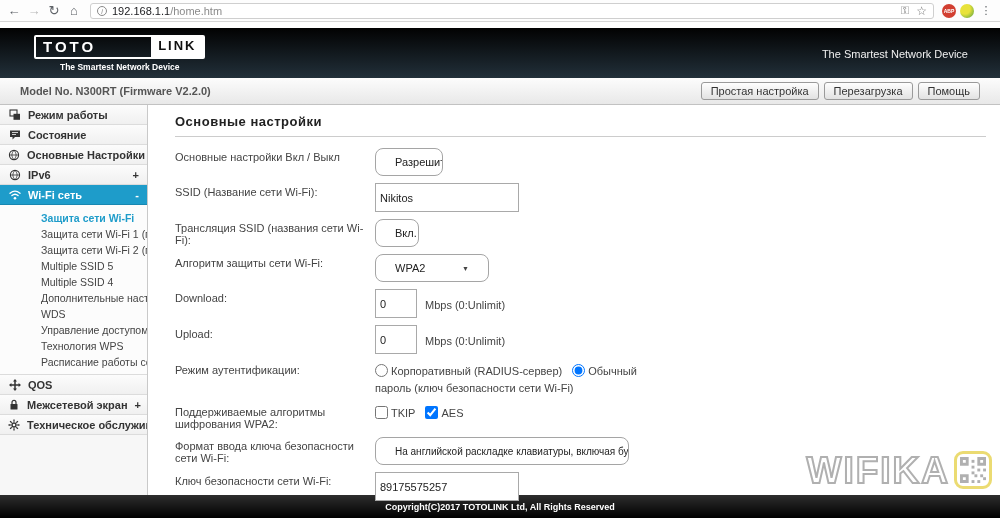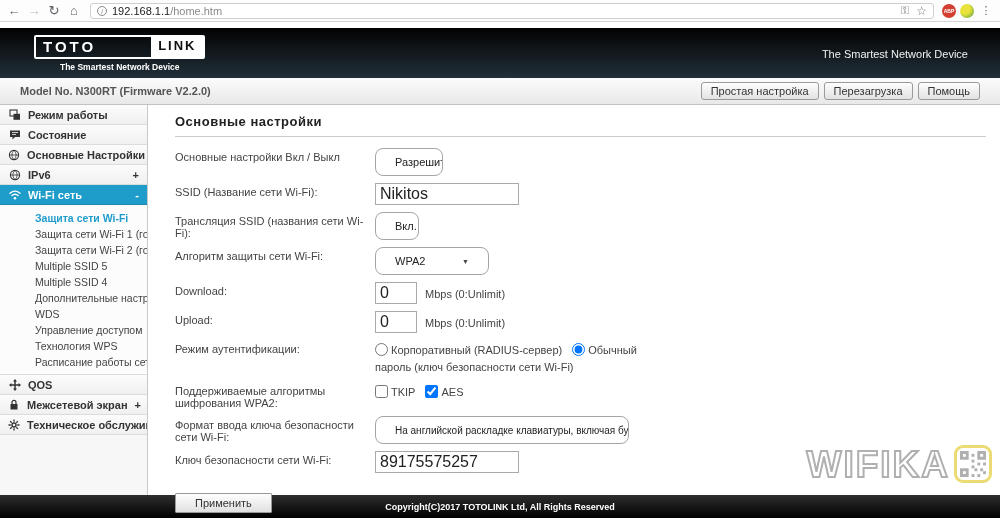--- a/index.html
+++ b/index.html
@@ -40,47 +40,47 @@
   .page { display:flex; height:390px; position:relative; }
   aside { width:148px; border-right:1px solid #c9c9c9; background:#f7f7f7; overflow:hidden; }
   .sb-item { height:20px; display:flex; align-items:center; gap:7px; padding:0 8px;
     background:linear-gradient(#fcfcfc,#f0f0f0); border-bottom:1px solid #dcdcdc;
     font-size:11px; font-weight:bold; color:#333; cursor:pointer; }
   .sb-item.sel { background:#1e9cca; color:#fff; border-bottom-color:#1787b1; }
   .sb-icon { width:13px; height:13px; display:inline-flex; align-items:center; justify-content:center; }
   .sb-icon svg { width:12px; height:12px; }
   .sb-label { flex:1; white-space:nowrap; letter-spacing:0; }
   .sb-expand { font-weight:bold; font-size:11px; }
-  .sb-sub { background:#fcfcfc; border-bottom:1px solid #dcdcdc; padding:5px 5px 4px; }
+  .sb-sub { background:#fcfcfc; border-bottom:1px solid #dcdcdc; padding:5px 11px 4px; }
   .sb-sub-item { font-size:10.5px; color:#444; padding:2px 4px 2px 30px; cursor:pointer; white-space:nowrap; }
   .sb-sub-item.sel { color:#1e9cca; font-weight:bold; }
   main { flex:1; padding:9px 14px 0 27px; background:#fff; position:relative; }
   .page-title { font-size:13px; font-weight:bold; color:#222; letter-spacing:.5px; margin-bottom:7px; }
   .title-rule { border:none; border-top:1px solid #ccc; margin-bottom:11px; }
   .form-row { display:flex; align-items:flex-start; margin-bottom:7px; min-height:18px; }
   .f-label { width:200px; flex:0 0 200px; font-size:11px; color:#444; padding-top:3px; }
   .f-ctrl { display:flex; align-items:center; }
   .sel-box { display:inline-flex; align-items:center; justify-content:space-between;
     border:1px solid #a5a5a5; border-radius:8px; background:#fff; height:28px;
     padding:0 19px; font-size:11px; color:#222; cursor:pointer; white-space:nowrap; overflow:hidden; }
   .sel-box .arrow { font-size:7px; color:#444; margin-left:6px; }
   .sel-box.small { font-size:10px; }
-  .txt-input { height:22px; border:1px solid #a9a9a9; font-size:16px; padding:0 4px;
+  .txt-input { height:29px; border:1px solid #a9a9a9; font-size:11px; padding:0 4px;
     color:#222; font-family:"Liberation Sans",sans-serif; }
   .suffix { font-size:11px; color:#444; margin-left:8px; padding-top:2px; }
   .opt-wrap { max-width:295px; font-size:11px; color:#444; line-height:1.5; padding-top:2px; }
   .opt-wrap label { margin-right:10px; cursor:pointer; }
   .opt-wrap input { vertical-align:-2px; margin-right:3px; }
   .apply-btn { margin-top:13px; font-size:11px; color:#333; background:linear-gradient(#fefefe,#e0e0e0);
     border:1px solid #999; border-radius:1px; padding:3px 19px; cursor:pointer;
     font-family:"Liberation Sans",sans-serif; }
   .footer { height:23px; background:linear-gradient(#2e2e2e,#000); display:flex;
     align-items:center; justify-content:center; }
   .footer-text { color:#fff; font-size:9px; font-weight:bold; }
-  .watermark { position:absolute; right:8px; bottom:12px; z-index:5; display:flex;
+  .watermark { position:absolute; right:8px; bottom:6px; z-index:5; display:flex;
     align-items:center; gap:4px; opacity:.78; pointer-events:none; }
   .wm-text { font-size:37px; font-weight:bold; color:#fff; letter-spacing:2px;
     -webkit-text-stroke:2px #9a9a9a; line-height:1; }
   .wm-qr { width:38px; height:38px; border:3px solid #e6d24b; border-radius:9px;
     background:rgba(255,255,255,.65); display:flex; align-items:center; justify-content:center; }
 </style>
 </head>
 <body>
 
 <div class="browser-bar">

